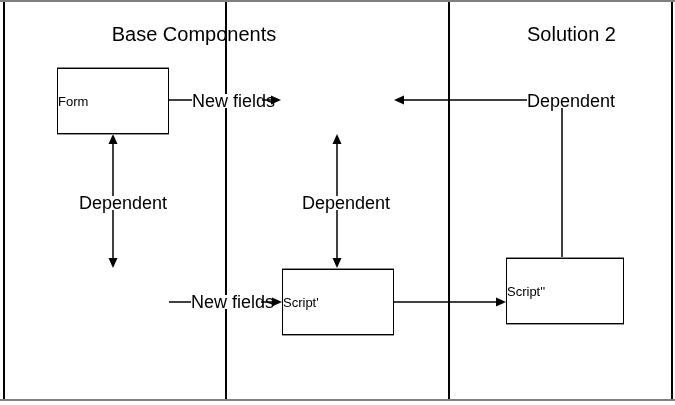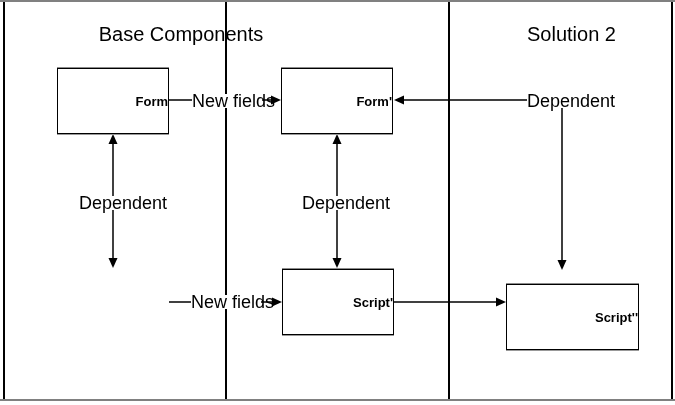--- a/index.html
+++ b/index.html
@@ -9,39 +9,39 @@
   }
   
   .frame-top{position:absolute;left:0;top:0;width:675px;height:2px;background:#808080;}
   .frame-bottom{position:absolute;left:0;top:399px;width:675px;height:2px;background:#808080;}
   .frame-left{position:absolute;left:3px;top:2px;width:2px;height:397px;background:#000;}
   .frame-right{position:absolute;left:671px;top:2px;width:2px;height:397px;background:#000;}
   .divider1{position:absolute;left:225px;top:2px;width:2px;height:397px;background:#000;z-index:1;}
   .divider2{position:absolute;left:448px;top:2px;width:2px;height:397px;background:#000;z-index:1;}
   
   .col-title{position:absolute;top:23px;font-size:20px;line-height:22px;text-align:center;z-index:2;}
-  .col-title.c1{left:3px;width:260px;padding-left:48px;}
+  .col-title.c1{left:16px;width:260px;padding-left:48px;}
   .col-title.c2{left:214px;width:223px;}
   .col-title.c3{left:460px;width:223px;}
   
   .wires{position:absolute;left:0;top:0;width:675px;height:405px;z-index:2;}
   .wires polyline{fill:none;stroke:#000;stroke-width:1.5;}
   .wires polygon{fill:#000;stroke:none;}
   
   .node{
     position:absolute;width:112px;height:66px;background:#fff;
     border:1px solid #000;box-shadow:0 -1px 0 #8c8c8c,0 1px 0 #999999;
-    display:flex;align-items:center;justify-content:flex-end;
-    font-size:13px;z-index:3;box-sizing:border-box;font-weight:bold;
+    display:flex;align-items:center;justify-content:flex-start;
+    font-size:13px;z-index:3;box-sizing:border-box;
   }
   .node.form{left:57px;top:68px;}
   .node.form-prime{left:281px;top:68px;}
   .node.script{left:57px;top:269px;}
   .node.script-prime{left:282px;top:269px;}
-  .node.script-dprime{left:506px;top:284px;width:133px;padding-left:24px;}
+  .node.script-dprime{left:506px;top:258px;width:118px;}
   
   .edge-label{
     position:absolute;background:#ffffff;font-size:18px;line-height:14px;
     text-align:center;z-index:4;white-space:nowrap;
   }
   .lbl-nf-top{left:192px;top:94px;width:70px;}
   .lbl-dep-s2{left:527px;top:94px;width:70px;}
   .lbl-dep-base{left:79px;top:196px;width:70px;}
   .lbl-dep-s1{left:302px;top:196px;width:70px;}
   .lbl-nf-bottom{left:191px;top:295px;width:70px;}
@@ -94,23 +94,20 @@
 
     <g>
       <polyline points="393,302 497,302"></polyline>
       <polygon points="506,302 496,297.5 496,306.5"></polygon>
     </g>
   </svg>
 
   <div class="node form">
     <span>Form</span>
   </div>
-  <div class="node form-prime">
-    <span>Form'</span>
-  </div>
   <div class="node script-prime">
     <span>Script'</span>
   </div>
   <div class="node script-dprime">
     <span>Script''</span>
   </div>
 
   <div class="edge-label lbl-nf-top">New fields</div>
   <div class="edge-label lbl-dep-s2">Dependent</div>
   <div class="edge-label lbl-dep-base">Dependent</div>

